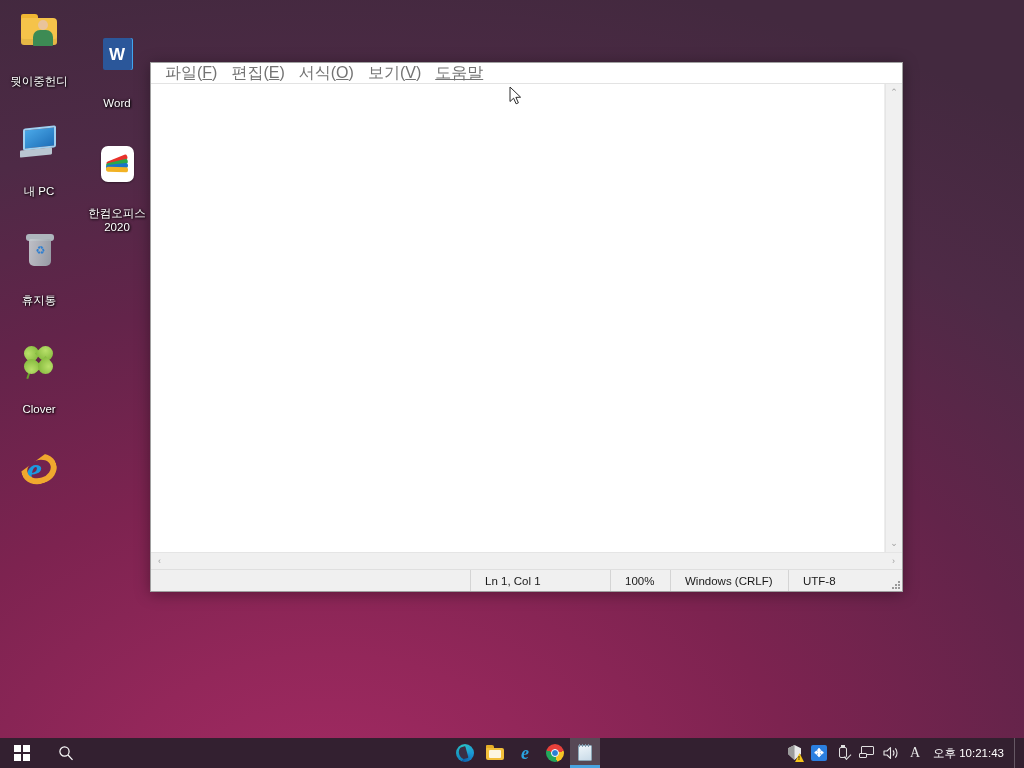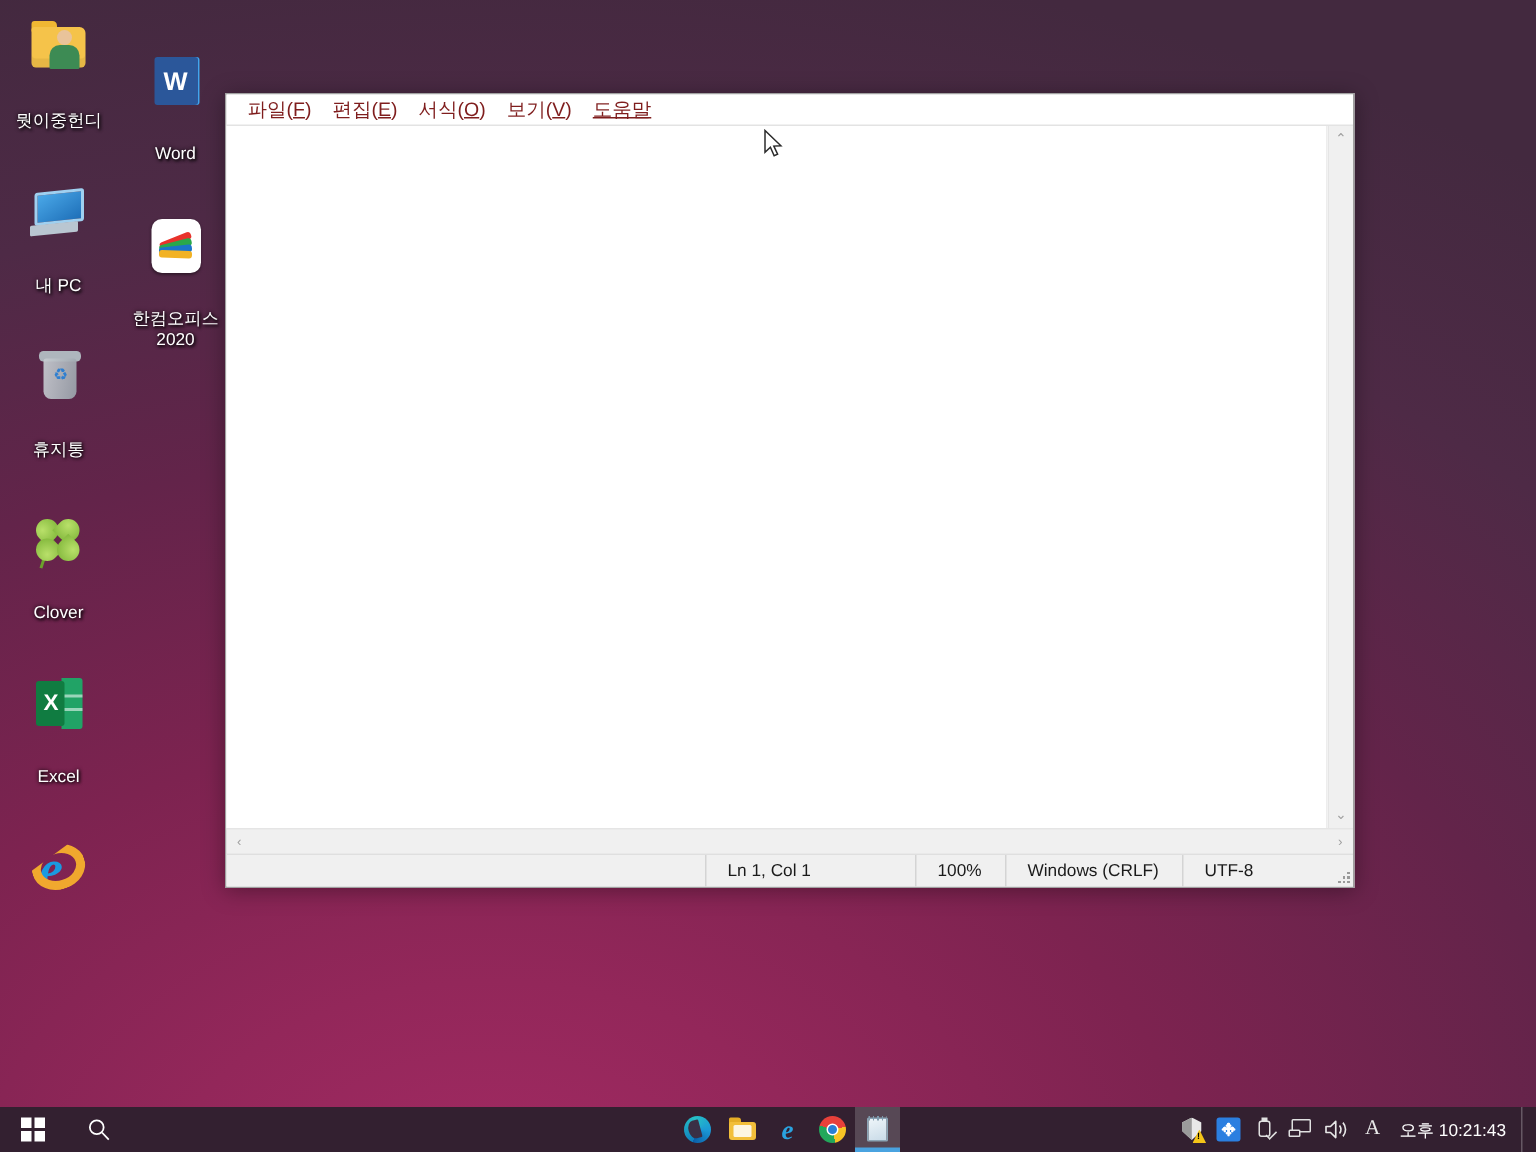--- a/index.html
+++ b/index.html
@@ -151,21 +151,21 @@
 
   .menubar {
     height: 21px;
     background: #ffffff;
     display: flex; align-items: center;
     padding-left: 7px;
     flex: 0 0 auto;
     border-bottom: 1px solid #e3e3e3;
   }
   .menu-item {
-    font-size: 13px; color: #7f1d1d;
+    font-size: 16px; color: #737373;
     padding: 1px 7px;
     white-space: nowrap;
   }
   .menu-item u { text-decoration: underline; }
 
   .editor-area {
     flex: 1 1 auto;
     display: flex;
     min-height: 0;
     background: #ffffff;
@@ -342,27 +342,20 @@
         <div class="glyph ic-clover">
           <span class="st"></span>
           <span class="p p1"></span>
             <span class="p p2"></span>
             <span class="p p3"></span>
             <span class="p p4"></span>
         </div>
         <span class="lbl">Clover</span>
       </div>
 
-      <div class="desk-icon" style="margin-top:21px">
-        <div class="glyph ic-excel">
-          <span class="bar"></span>
-            <span class="sq"></span>
-        </div>
-        <span class="lbl">Excel</span>
-      </div>
 
       <div class="desk-icon" style="margin-top:21px">
         <div class="glyph ic-ie">
           <span class="e"></span>
             <span class="ring"></span>
         </div>
 
       </div>
 
     </div>

